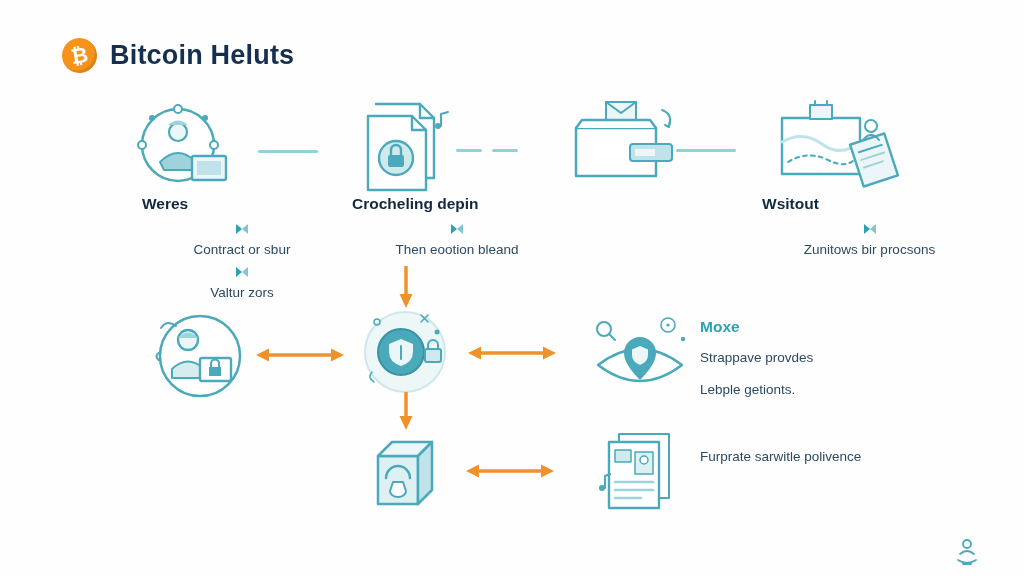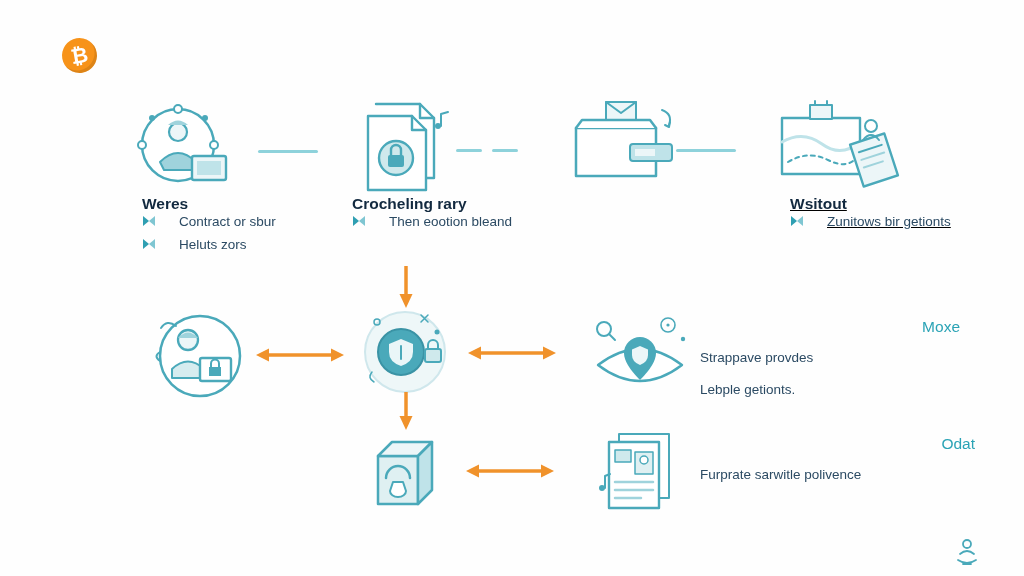--- a/index.html
+++ b/index.html
@@ -19,41 +19,42 @@
     display:flex; align-items:center; justify-content:center;
     font-weight:bold; font-size:21px;
     transform:rotate(-10deg);
     box-shadow:inset -2px -3px 0 rgba(0,0,0,0.10);
   }
   .title {
     font-size:27px; font-weight:bold; color:#15304e; letter-spacing:.2px;
   }
 
   
-  .step-heading { font-size:15.5px; font-weight:bold; color:#12293f; margin-bottom:0; }
-  .bullet-row { display:flex; gap:23px; align-items:flex-start; margin-bottom:6px;
-                font-size:13.5px; color:#2b4a63; line-height:17px; }
+  .step-heading { font-size:15.5px; font-weight:bold; color:#12293f; margin-bottom:8px; }
+  .bullet-row { display:flex; gap:6px; align-items:center; margin-bottom:6px;
+                font-size:13.5px; color:#2b4a63; line-height:17px;flex-direction:column; }
   .bullet-row svg { flex:0 0 auto; margin-top:2px; }
 
   .connector { height:3px; background:#8ed2db; border-radius:2px; }
 
   
-  .callout-heading { font-size:15.5px; font-weight:normal; color:#2aa3b5; margin-bottom:8px;text-align:right; }
+  .callout-heading { font-size:15.5px; font-weight:bold; color:#2aa3b5; margin-bottom:8px; }
   .callout-line { font-size:13.5px; color:#2b4a63; line-height:20px;margin-top:12px; }
 
   svg { display:block; }
 </style>
 </head>
 <body>
 
 <div class="canvas">
 
   <div class="abs logo" style="left:62px; top:38px;">
     <span>₿</span>
   </div>
+  <div class="abs title" style="left:110px; top:40px;">Bitcoin Heluts</div>
 
   <div class="abs" style="left:130px; top:100px;">
     <svg width="120" height="95" viewBox="0 0 120 95" stroke-linecap="round" stroke-linejoin="round">
       <circle cx="48" cy="45" r="36" fill="#ffffff" stroke="#4aa9ba" stroke-width="2.5"></circle>
       <circle cx="48" cy="9" r="4" fill="#ffffff" stroke="#4aa9ba" stroke-width="2"></circle>
       <circle cx="12" cy="45" r="4" fill="#ffffff" stroke="#4aa9ba" stroke-width="2"></circle>
       <circle cx="84" cy="45" r="4" fill="#ffffff" stroke="#4aa9ba" stroke-width="2"></circle>
       <circle cx="22" cy="18" r="3" fill="#4aa9ba"></circle>
       <circle cx="75" cy="18" r="3" fill="#4aa9ba"></circle>
       <circle cx="48" cy="32" r="9" fill="#ecf6f8" stroke="#4aa9ba" stroke-width="2.2"></circle>
@@ -122,44 +123,44 @@
           <polygon points="1,1 7,6 1,11" fill="#2f9fb2"></polygon>
           <polygon points="13,1 7,6 13,11" fill="#7fc6d2"></polygon>
         </svg>
       <span>Contract or sbur</span>
     </div>
     <div class="bullet-row">
       <svg width="14" height="12" viewBox="0 0 14 12">
           <polygon points="1,1 7,6 1,11" fill="#2f9fb2"></polygon>
           <polygon points="13,1 7,6 13,11" fill="#7fc6d2"></polygon>
         </svg>
-      <span>Heluts zors</span>
+      <span>Valtur zors</span>
     </div>
   </div>
 
   <div class="abs" style="left:352px; top:195px; width:210px;">
-    <div class="step-heading">Crocheling rary</div>
+    <div class="step-heading">Crocheling depin</div>
     <div class="bullet-row">
       <svg width="14" height="12" viewBox="0 0 14 12">
           <polygon points="1,1 7,6 1,11" fill="#2f9fb2"></polygon>
           <polygon points="13,1 7,6 13,11" fill="#7fc6d2"></polygon>
         </svg>
       <span>Then eootion bleand</span>
     </div>
   </div>
 
 
-  <div class="abs" style="left:790px; top:195px; width:215px;text-decoration:underline;">
+  <div class="abs" style="left:762px; top:195px; width:215px;">
     <div class="step-heading">Wsitout</div>
     <div class="bullet-row">
       <svg width="14" height="12" viewBox="0 0 14 12">
           <polygon points="1,1 7,6 1,11" fill="#2f9fb2"></polygon>
           <polygon points="13,1 7,6 13,11" fill="#7fc6d2"></polygon>
         </svg>
-      <span>Zunitows bir getionts</span>
+      <span>Zunitows bir procsons</span>
     </div>
   </div>
 
   <div class="abs" style="left:397px; top:266px;">
     <svg width="18" height="42" viewBox="0 0 18 42">
       <line x1="9" y1="0" x2="9" y2="29" stroke="#f0922b" stroke-width="3.5"></line>
       <polygon points="9,42 2.5,28 15.5,28" fill="#f0922b"></polygon>
     </svg>
   </div>
 
@@ -261,21 +262,20 @@
       <circle cx="49" cy="32" r="4" fill="#ffffff" stroke="#4aa9ba" stroke-width="1.5"></circle>
       <line x1="20" y1="54" x2="58" y2="54" stroke="#9fd3dc" stroke-width="2.5"></line>
       <line x1="20" y1="62" x2="58" y2="62" stroke="#9fd3dc" stroke-width="2.5"></line>
       <line x1="20" y1="70" x2="46" y2="70" stroke="#9fd3dc" stroke-width="2.5"></line>
       <circle cx="7" cy="60" r="3" fill="#4aa9ba"></circle>
       <path d="M10 60 v-12 l5 -2" fill="none" stroke="#4aa9ba" stroke-width="2"></path>
     </svg>
   </div>
 
   <div class="abs" style="left:700px; top:435px; width:275px;">
-    <div class="callout-heading">Odat</div>
     <div class="callout-line">Furprate sarwitle polivence</div>
   </div>
 
   <div class="abs" style="left:952px; top:536px;">
     <svg width="30" height="32" viewBox="0 0 30 32" stroke-linecap="round" stroke-linejoin="round">
       <circle cx="15" cy="8" r="4" fill="none" stroke="#4aa9ba" stroke-width="1.8"></circle>
       <path d="M8 18 q7 -6 14 0 M6 24 q9 6 18 0 M11 28 h8" fill="none" stroke="#4aa9ba" stroke-width="1.8"></path>
     </svg>
   </div>
 

